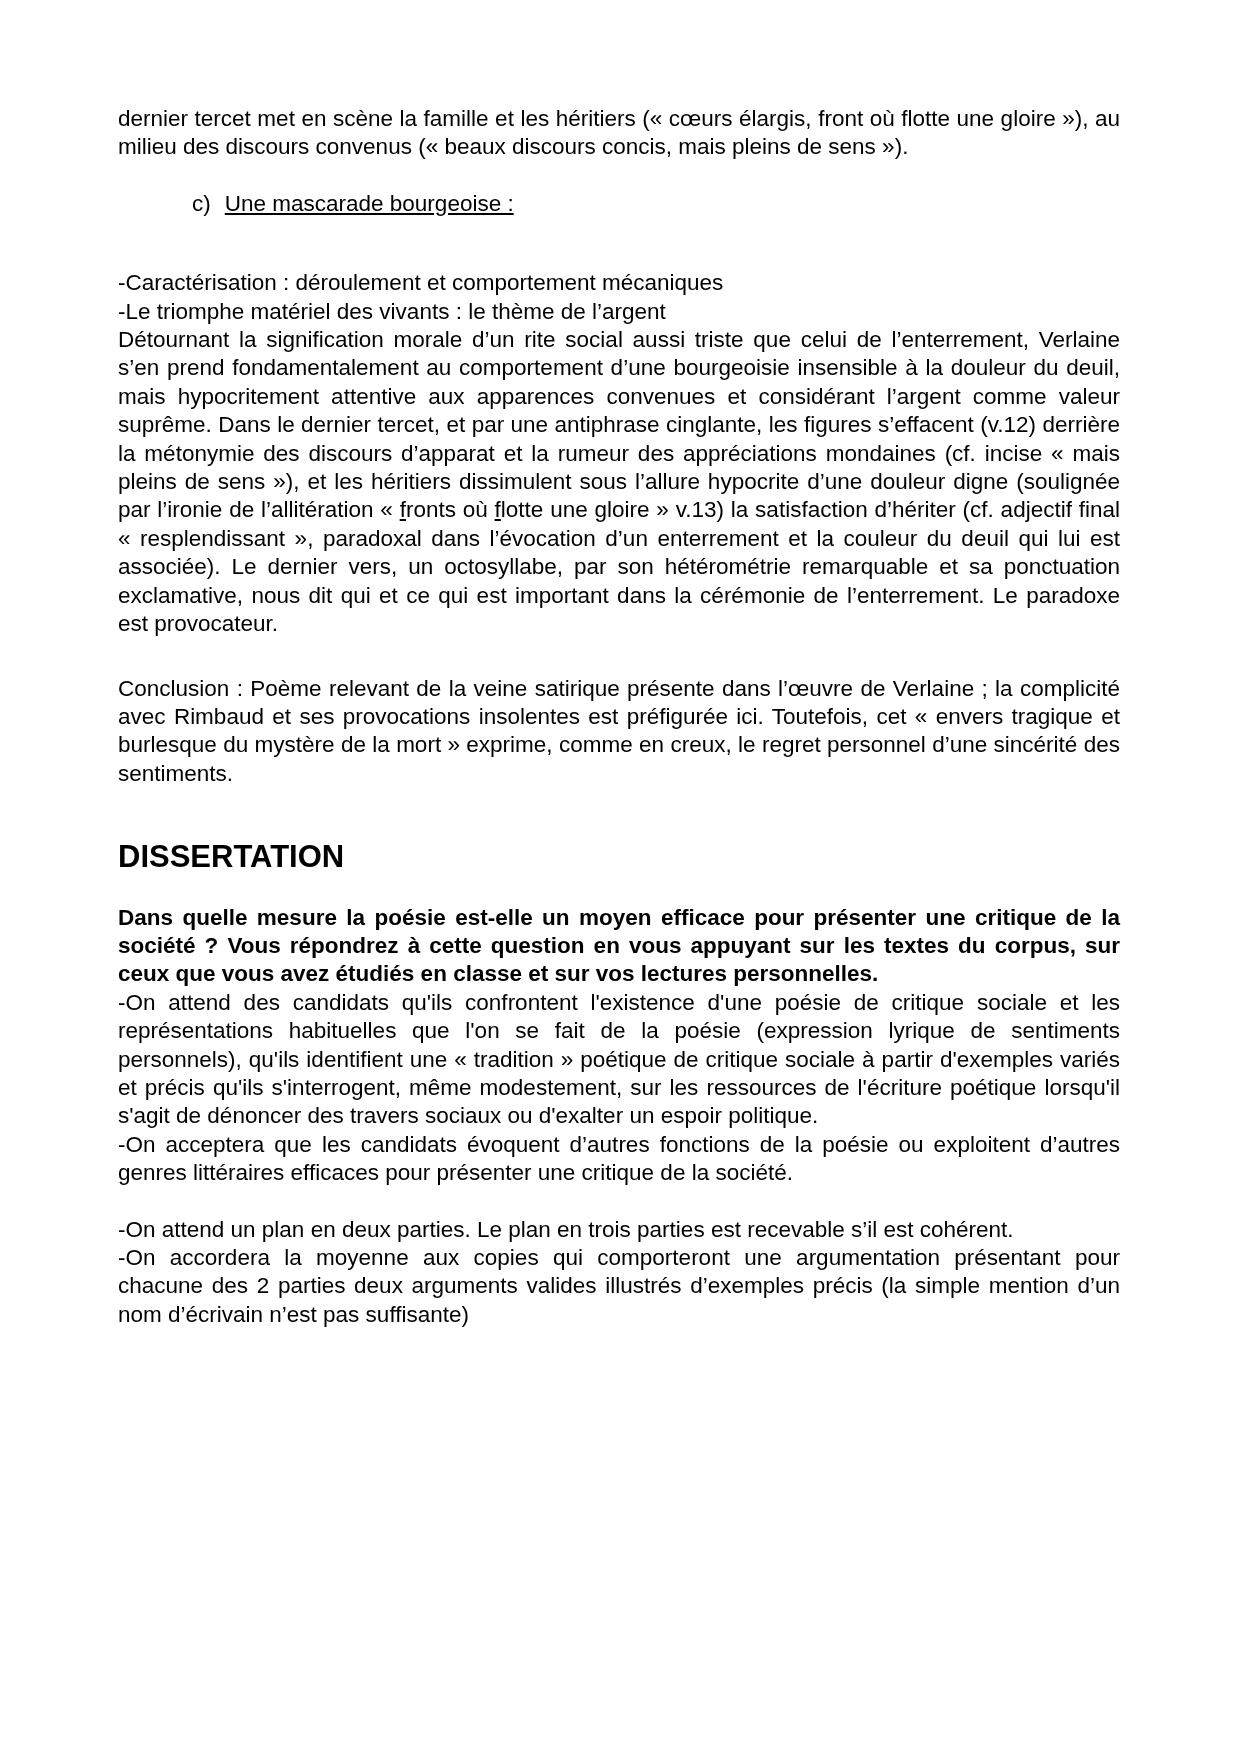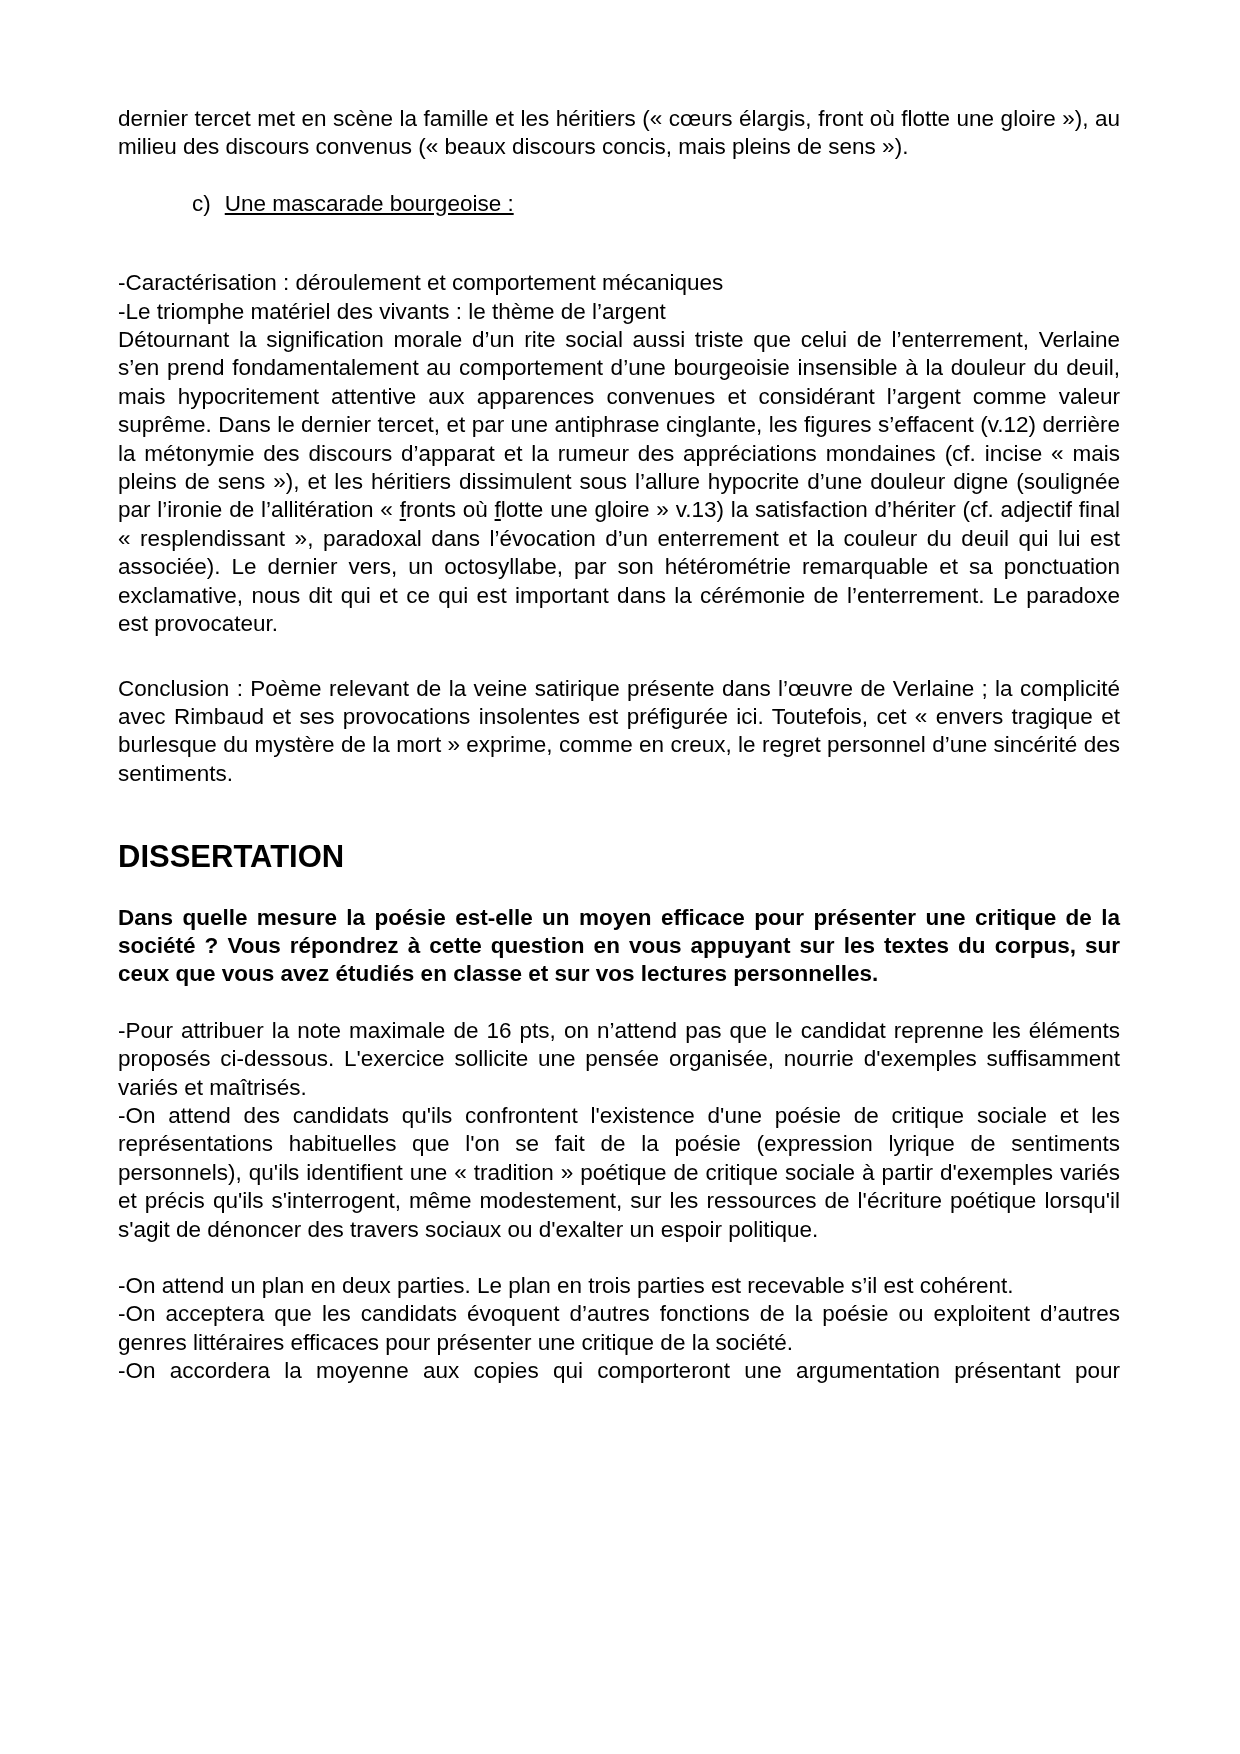--- a/index.html
+++ b/index.html
@@ -64,25 +64,24 @@
   <p>-Le triomphe matériel des vivants : le thème de l’argent</p>
 
   <p class="just"><span>Détournant la signification morale d’un rite social aussi triste que celui de l’enterrement, Verlaine s’en prend fondamentalement au comportement d’une bourgeoisie insensible à la douleur du deuil, mais hypocritement attentive aux apparences convenues et considérant l’argent comme valeur suprême. Dans le dernier tercet, et par une antiphrase cinglante, les figures s’effacent (v.12) derrière la métonymie des discours d’apparat et la rumeur des appréciations mondaines (cf. incise «&nbsp;mais pleins de sens&nbsp;»), et les héritiers dissimulent sous l’allure hypocrite d’une douleur digne (soulignée par l’ironie de l’allitération «&nbsp;</span><span class="u">f</span><span>ronts où </span><span class="u">f</span><span>lotte une gloire&nbsp;» v.13) la satisfaction d’hériter (cf. adjectif final «&nbsp;resplendissant&nbsp;», paradoxal dans l’évocation d’un enterrement et la couleur du deuil qui lui est associée). Le dernier vers, un octosyllabe, par son hétérométrie remarquable et sa ponctuation exclamative, nous dit qui et ce qui est important dans la cérémonie de l’enterrement. Le paradoxe est provocateur.</span></p>
 
   <p class="just conclusion">Conclusion : Poème relevant de la veine satirique présente dans l’œuvre de Verlaine ; la complicité avec Rimbaud et ses provocations insolentes est préfigurée ici. Toutefois, cet «&nbsp;envers tragique et burlesque du mystère de la mort&nbsp;» exprime, comme en creux, le regret personnel d’une sincérité des sentiments.</p>
 
   <p class="diss-heading">DISSERTATION</p>
 
   <p class="just subject">Dans quelle mesure la poésie est-elle un moyen efficace pour présenter une critique de la société ? Vous répondrez à cette question en vous appuyant sur les textes du corpus, sur ceux que vous avez étudiés en classe et sur vos lectures personnelles.</p>
 
-  <p class="just g-first">-Pour attribuer la note maximale de 16 pts, on n’attend pas que le candidat reprenne les éléments proposés ci-dessous. L'exercice sollicite une pensée organisée, nourrie d'exemples suffisamment variés et maîtrisés.</p>
   <p class="just">-On attend des candidats qu'ils confrontent l'existence d'une poésie de critique sociale et les représentations habituelles que l'on se fait de la poésie (expression lyrique de sentiments personnels), qu'ils identifient une «&nbsp;tradition&nbsp;» poétique de critique sociale à partir d'exemples variés et précis qu'ils s'interrogent, même modestement, sur les ressources de l'écriture poétique lorsqu'il s'agit de dénoncer des travers sociaux ou d'exalter un espoir politique.</p>
 
+  <p class="just">-On acceptera que les candidats évoquent d’autres fonctions de la poésie ou exploitent d’autres genres littéraires efficaces pour présenter une critique de la société.</p>
   <p class="just g-first">-On attend un plan en deux parties. Le plan en trois parties est recevable s’il est cohérent.</p>
-  <p class="just">-On acceptera que les candidats évoquent d’autres fonctions de la poésie ou exploitent d’autres genres littéraires efficaces pour présenter une critique de la société.</p>
   <p class="just">-On accordera la moyenne aux copies qui comporteront une argumentation présentant pour chacune des 2 parties deux arguments valides illustrés d’exemples précis (la simple mention d’un nom d’écrivain n’est pas suffisante)</p>
 
 
   <div class="footer">
     <span class="doc-code">12FRESEAME-LRM1-C</span>
     <span class="page-label">Page 5 sur 8</span>
   </div>
 
 </div>
 

